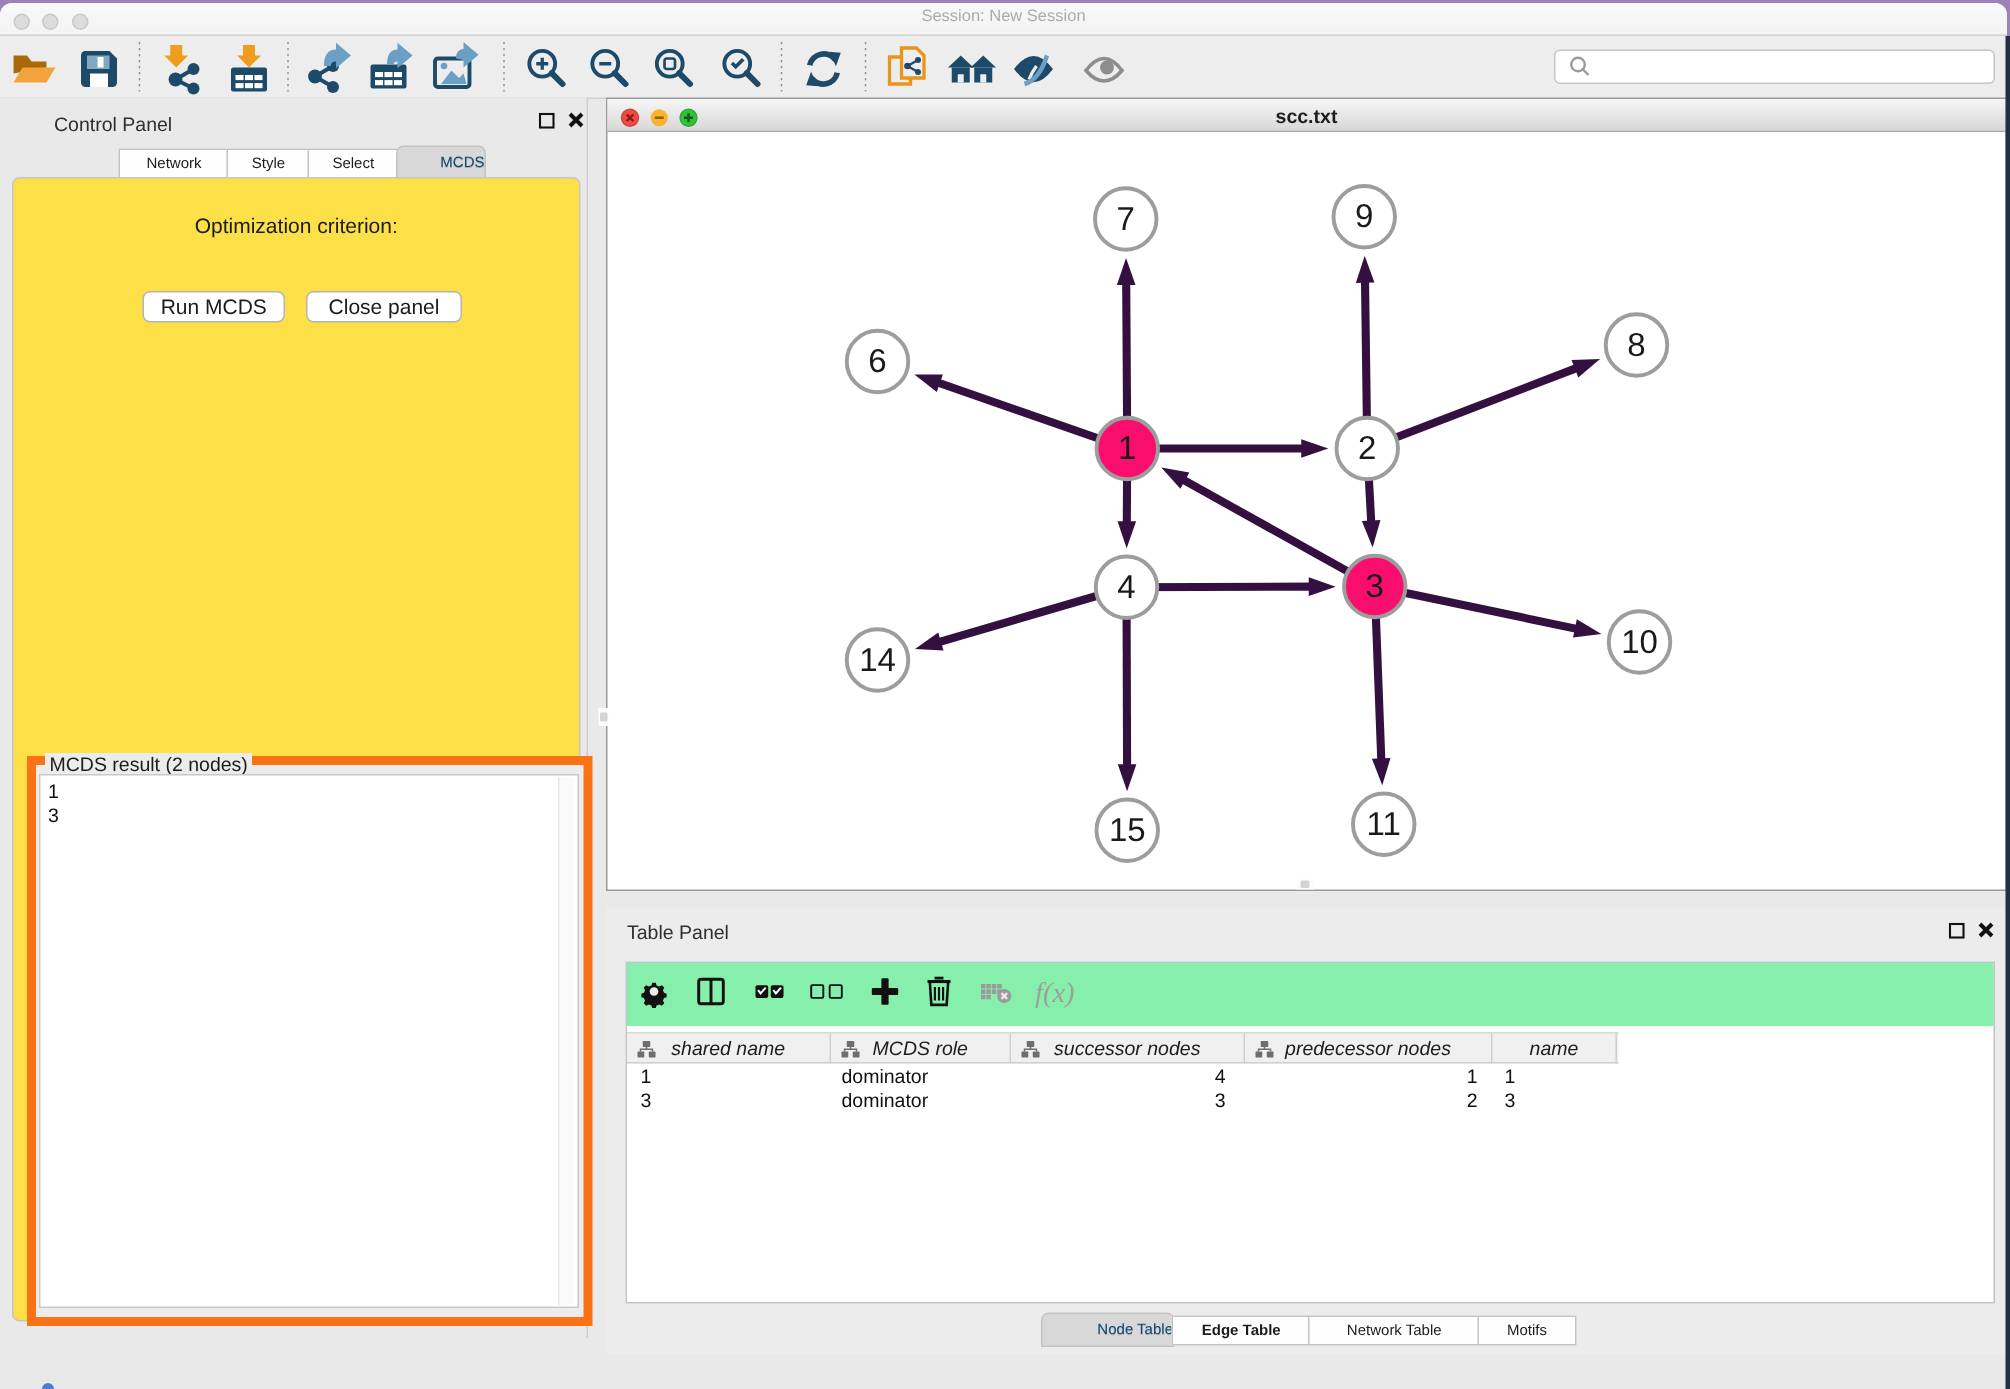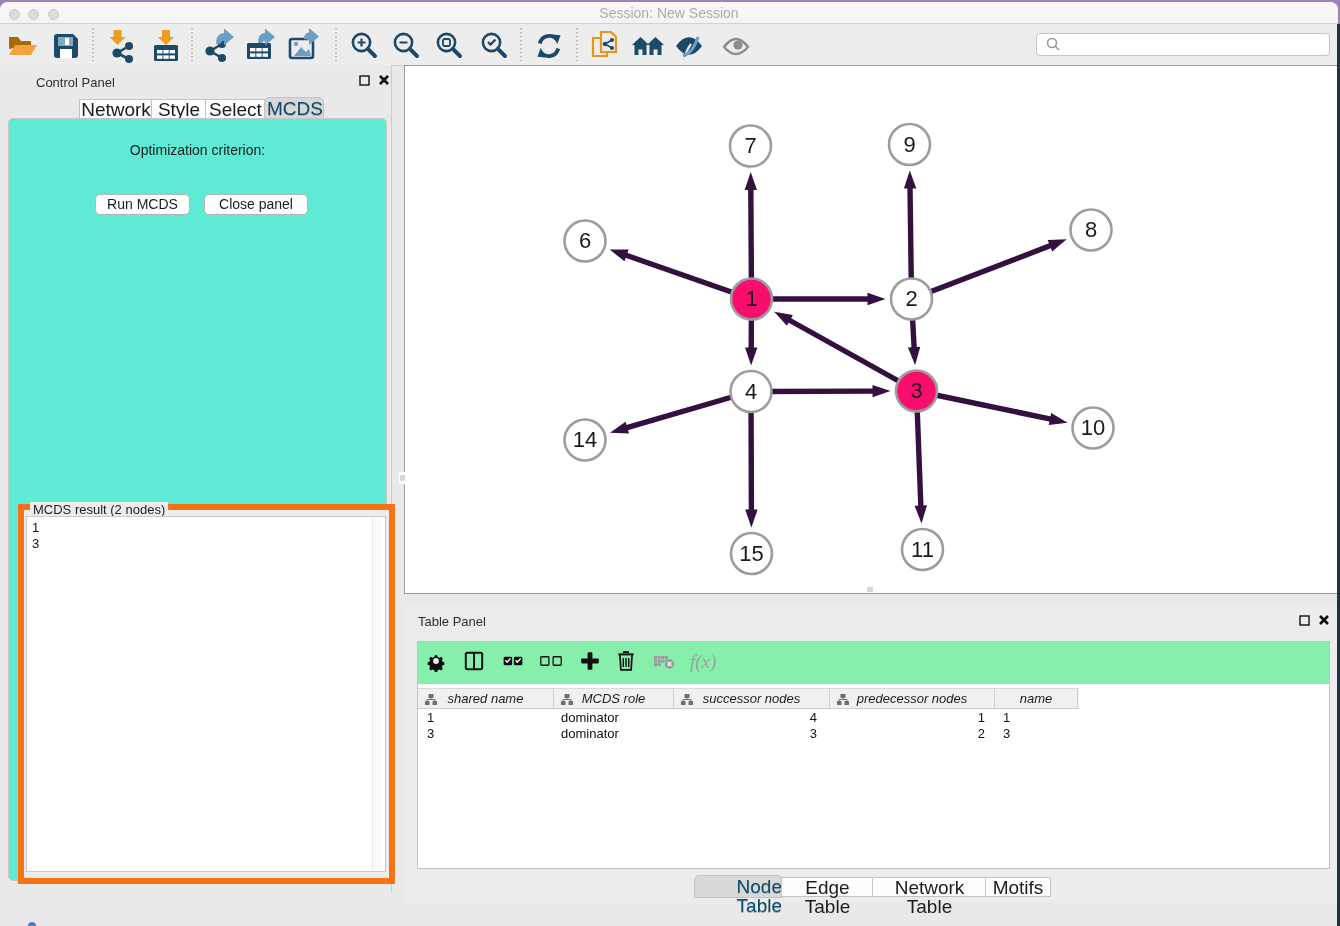--- a/index.html
+++ b/index.html
@@ -5,34 +5,34 @@
 body{width:1340px;height:926px;position:relative;overflow:hidden;
  background:#9d82ba;font-family:"Liberation Sans",sans-serif;}
 #win{position:absolute;left:0;top:1.5px;width:1338px;height:924.5px;background:#e9e9e9;
  border-radius:8px 8px 0 0;overflow:hidden;}
 #rightedge{position:absolute;right:0;top:24px;width:3px;height:902px;background:#222f44;}
 #titlebar{position:absolute;left:0;top:0;width:100%;height:21px;
  background:linear-gradient(#f9f9f9,#f3f3f3);border-bottom:1px solid #d2d2d2;}
 .tl{position:absolute;top:7px;width:11px;height:11px;border-radius:50%;
  background:#dcdcdc;border:1px solid #c9c9c9;box-sizing:border-box;}
 #wtitle{position:absolute;top:3px;left:0;width:100%;text-align:center;
- font-size:14px;color:#ababab;}
+ font-size:11px;color:#ababab;}
 #toolbar{position:absolute;left:0;top:22px;width:100%;height:41px;background:#ededed;
  border-bottom:1px solid #cfcfcf;}
 #searchbox{position:absolute;left:1036px;top:9px;width:294px;height:23px;background:#fff;
  border:1px solid #c6c6c6;border-radius:4px;box-sizing:border-box;}
 
 #cp{position:absolute;left:0;top:63px;width:392px;height:827px;background:#e9e9e9;
  border-right:1px solid #cdcdcd;box-sizing:border-box;}
 #cphead{position:absolute;left:16px;top:10px;font-size:13px;color:#2e2e2e;margin-left:20px;}
-#cpbox{position:absolute;left:8px;top:53px;width:377px;height:761px;background:#5eead4;
+#cpbox{position:absolute;left:8px;top:53px;width:377px;height:761px;background:#fde047;
  border:1px solid #c6c6c6;border-radius:5px;}
 .tabbar{position:absolute;height:20px;}
 .tab{position:absolute;top:0;height:18px;background:#fefefe;border:1px solid #c3c3c3;
- font-size:19px;color:#1c1c1c;text-align:center;line-height:19px;}
+ font-size:10px;color:#1c1c1c;text-align:center;line-height:19px;}
 .tabsel{background:#d8d8d8;color:#0c4a6e;text-shadow:0 1px 0 #b0b0b0;
  border-radius:5px 5px 0 0;height:20px;margin-top:-2px;padding-top:1px;text-align:right;}
 #optlabel{position:absolute;left:0;top:23px;width:100%;text-align:center;
  font-size:14px;color:#1c1c1c;}
 #dropdown{position:absolute;left:36px;top:40px;width:310px;height:23px;background:#fff;
  border:1px solid #ababab;border-radius:5px;box-sizing:border-box;
  font-size:14px;color:#1c1c1c;line-height:21px;padding-left:13px;}
 .btn{position:absolute;top:75px;height:21px;background:#fff;border:1px solid #b5b5b5;
  border-radius:5px;box-sizing:border-box;font-size:14px;color:#1c1c1c;
  text-align:center;line-height:19px;}
@@ -241,20 +241,31 @@
    <div id="optlabel">Optimization criterion:</div>
    <div class="btn" style="left:86px;width:95px;">Run MCDS</div>
    <div class="btn" style="left:195px;width:104px;">Close panel</div>
    <div id="fieldset">
     <div id="legend">MCDS result (2 nodes)</div>
     <div id="ta">1<br>3<div id="tascroll"></div></div>
    </div>
   </div>
  </div>
  <div id="nw">
+  <div id="nwtitle">
+   <svg width="66" height="21" style="position:absolute;left:0;top:0;">
+    <circle cx="15" cy="12.5" r="5.7" fill="#ee4c42" stroke="#cf3d35" stroke-width="0.8"></circle>
+    <path d="M12.8,10.3 L17.2,14.7 M17.2,10.3 L12.8,14.7" stroke="#881910" stroke-width="1.5"></path>
+    <circle cx="34.5" cy="12.5" r="5.7" fill="#f6b42f" stroke="#d899224" stroke-width="0.8"></circle>
+    <path d="M31.5,12.5 L37.5,12.5" stroke="#9a5f04" stroke-width="1.7"></path>
+    <circle cx="54" cy="12.5" r="5.7" fill="#34bf3b" stroke="#28a72f" stroke-width="0.8"></circle>
+    <path d="M51,12.5 L57,12.5 M54,9.5 L54,15.5" stroke="#0b610f" stroke-width="1.6"></path>
+   </svg>
+   <div class="txt">scc.txt</div>
+  </div>
   <svg id="netsvg" width="932" height="507" viewBox="0 21 932 507">
    <g stroke="#331040" stroke-width="5.4">
     <line x1="346.5" y1="235" x2="345.8" y2="124.0"></line>
     <line x1="346.5" y1="235" x2="219.7" y2="190.8"></line>
     <line x1="346.5" y1="235" x2="464.5" y2="235.0"></line>
     <line x1="346.5" y1="235" x2="346.2" y2="285.5"></line>
     <line x1="506.5" y1="235" x2="505.0" y2="122.5"></line>
     <line x1="506.5" y1="235" x2="646.8" y2="181.1"></line>
     <line x1="506.5" y1="235" x2="509.2" y2="285.1"></line>
     <line x1="511.5" y1="327" x2="383.2" y2="255.5"></line>
@@ -403,21 +414,21 @@
    <div class="tcell" style="left:412px;top:68px;width:155px;text-align:right;">1</div>
    <div class="tcell" style="left:585px;top:68px;">1</div>
    <div class="tcell" style="left:9px;top:84px;">3</div>
    <div class="tcell" style="left:143px;top:84px;">dominator</div>
    <div class="tcell" style="left:256px;top:84px;width:143px;text-align:right;">3</div>
    <div class="tcell" style="left:412px;top:84px;width:155px;text-align:right;">2</div>
    <div class="tcell" style="left:585px;top:84px;">3</div>
   </div>
   <div id="btabs">
    <div class="tab tabsel" style="left:290px;top:272px;width:87px;">Node Table</div>
-   <div class="tab" style="left:377px;top:272px;width:91px;">Edge Table</div>
+   <div class="tab" style="left:377px;top:272px;width:91px;font-weight:bold;">Edge Table</div>
    <div class="tab" style="left:468px;top:272px;width:113px;">Network Table</div>
    <div class="tab" style="left:581px;top:272px;width:64px;">Motifs</div>
   </div>
  </div>
 </div>
 <div id="rightedge"></div>
 <div style="position:absolute;left:399px;top:472px;width:7px;height:12px;background:#fdfdfd;">
     <div style="position:absolute;left:1px;top:3px;width:5px;height:6px;background:#d4d4d4;border-radius:1px;"></div>
   </div>
 <div style="position:absolute;left:864px;top:586px;width:12px;height:7px;background:#fdfdfd;">

